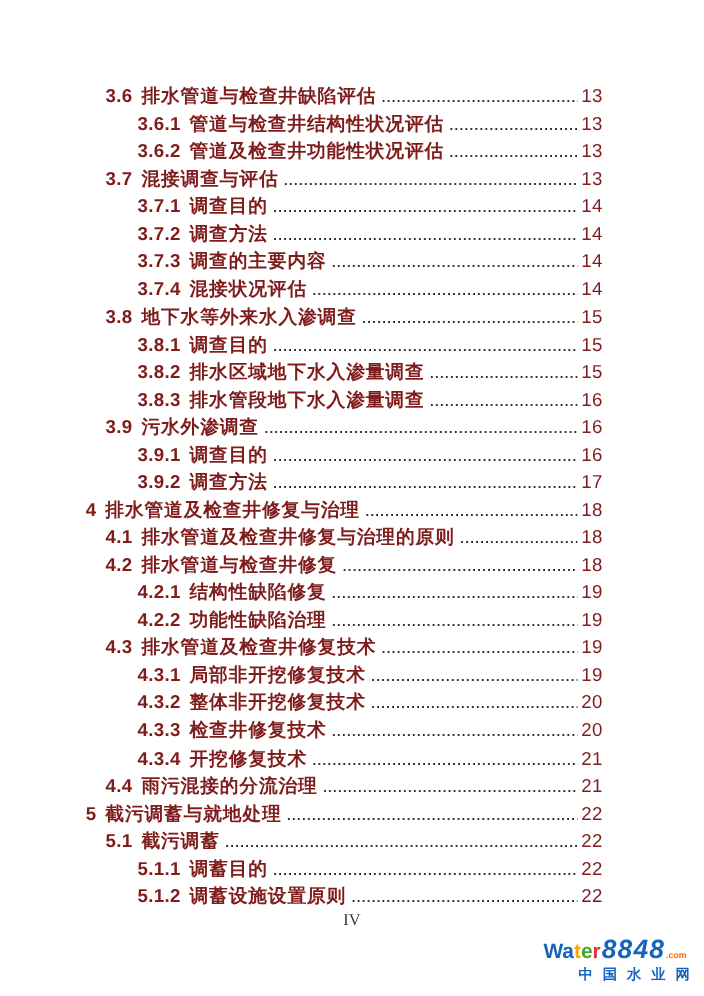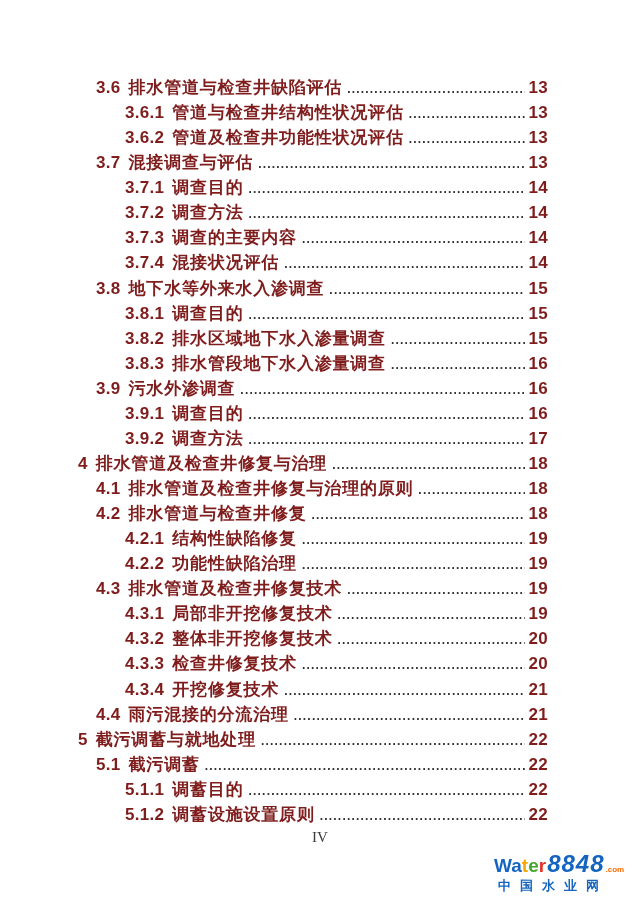--- a/index.html
+++ b/index.html
@@ -51,42 +51,42 @@
     margin: 0 3px 0 5px;
     color: #2d2d2d;
   }
   .dots::after {
     content: "................................................................................................................................................................";
     letter-spacing: 1.2px;
     font-weight: bold;
     font-size: 12px;
   }
   .pg {
-    font-weight: bold;
+    font-weight: normal;
     min-width: 18px;
     letter-spacing: 0.3px;
   }
   
   #footer {
     position: absolute;
     top: 829px;
     left: 0;
     width: 100%;
     text-align: center;
     font-family: "Liberation Serif", serif;
     font-size: 15px;
     color: #3c3c3c;
   }
   
   #sitelogo {
     position: absolute;
     right: 4px;
     bottom: 13px;
     width: 142px;
-    text-align: left;
+    text-align: right;
     line-height: 1;
     margin-left: 34px;
   }
   #logo-row1 {
     display: flex;
     align-items: baseline;
     justify-content: flex-start;
   }
   .logo-letter {
     font-weight: bold;

